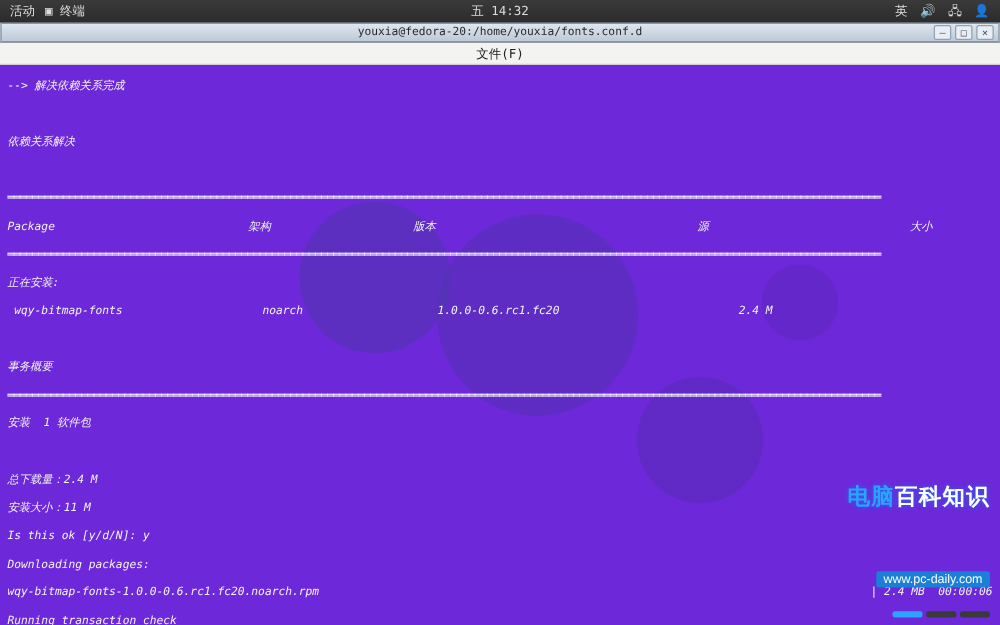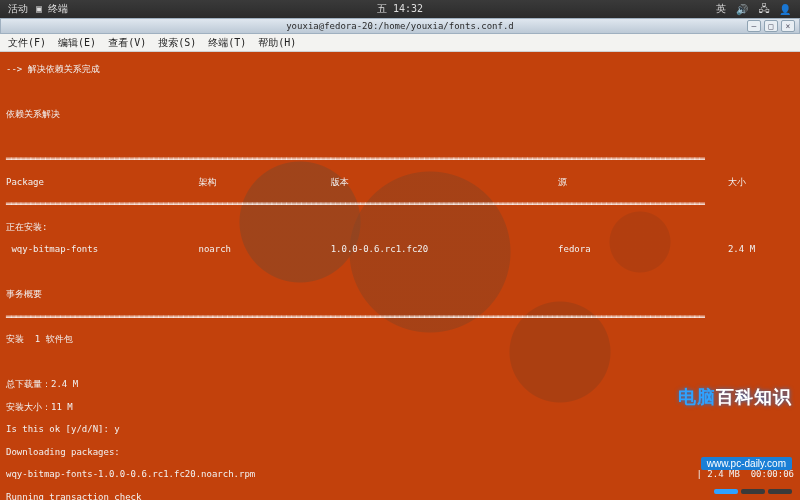--- a/index.html
+++ b/index.html
@@ -42,32 +42,33 @@
     display:flex; align-items:center; justify-content:center;
     font-size:8px; color:#556;
     cursor:pointer;
   }
   .menubar {
     height: 18px;
     background: #f3f3f1;
     border-bottom:1px solid #d0d0d0;
     display:flex; align-items:center;
     font-size:10px; color:#222;
-    padding: 0 4px; gap: 4px;
+    padding: 0 4px; gap: 4px; flex-direction: column;
   }
   .menubar span { padding:2px 4px; }
   .term {
-    background: #c2410c;
+    background: #6d28d9;
     color: #f2f2f2;
     padding: 1px 6px 4px 6px;
     height: calc(500px - 18px - 16px - 18px);
     position: relative;
     overflow:hidden;
     white-space: pre;
     line-height: 1.25;
+    font-style: italic;
   }
   
   .term::before {
     content:"";
     position:absolute; inset:0;
     background:
       radial-gradient(circle at 300px 170px, rgba(20,80,90,.55) 0 60px, transparent 61px),
       radial-gradient(circle at 430px 200px, rgba(15,70,80,.45) 0 80px, transparent 81px),
       radial-gradient(circle at 560px 300px, rgba(10,50,60,.35) 0 50px, transparent 51px),
       radial-gradient(circle at 640px 190px, rgba(10,40,50,.25) 0 30px, transparent 31px);
@@ -151,21 +152,20 @@
   <span class="col-ver">版本</span>
   <span class="col-repo">源</span>
   <span class="col-size">大小</span>
 </div>
 <div class="hr">══════════════════════════════════════════════════════════════════════════════════════════════════════════════════════════════════════════════</div>
 <div>正在安装:</div>
 <div class="cols">
   <span class="col-pkg"> wqy-bitmap-fonts</span>
   <span class="col-arch">noarch</span>
   <span class="col-ver">1.0.0-0.6.rc1.fc20</span>
-  <span class="col-repo">fedora</span>
   <span class="col-size">2.4 M</span>
 </div>
 <div> </div>
 <div>事务概要</div>
 <div class="hr">══════════════════════════════════════════════════════════════════════════════════════════════════════════════════════════════════════════════</div>
 <div>安装  1 软件包</div>
 <div> </div>
 <div>总下载量：2.4 M</div>
 <div>安装大小：11 M</div>
 <div>Is this ok [y/d/N]: y</div>

